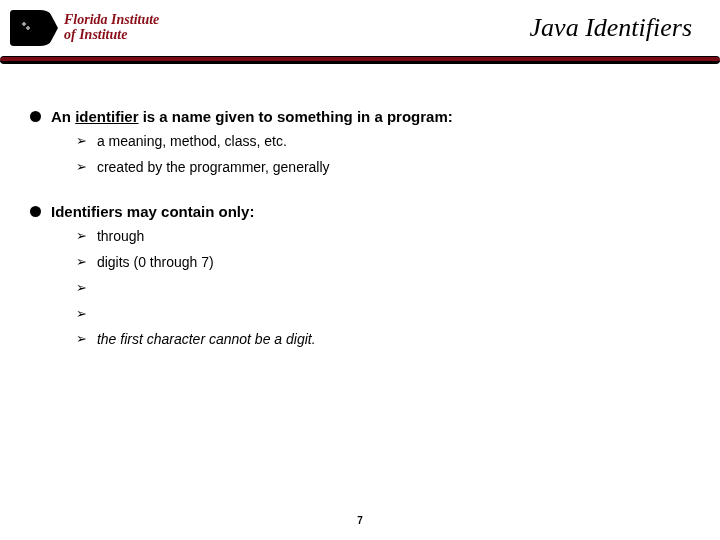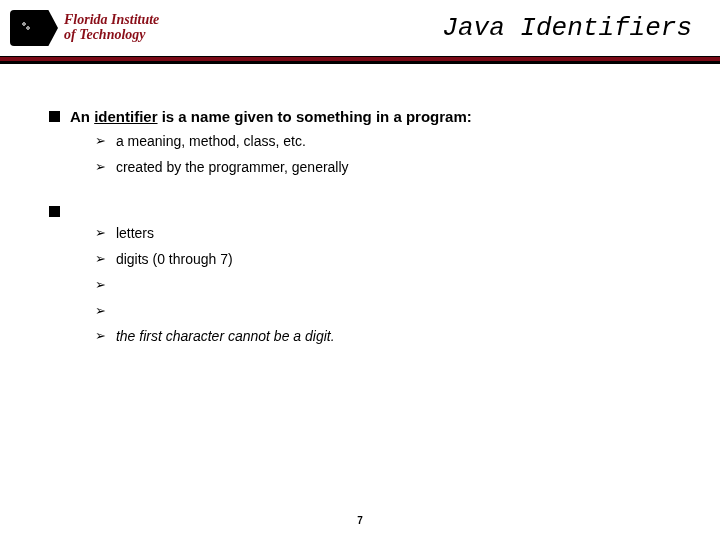--- a/index.html
+++ b/index.html
@@ -1,15 +1,15 @@
 <!DOCTYPE html>
 <html><head>
 <meta charset="utf-8">
 <style>
-  * { margin: 0; padding: 0; box-sizing: border-box; }
+  * { margin: 0; padding: 0; box-sizing: border-box; border-radius: 21px; }
   body {
     width: 720px;
     height: 540px;
     background: #fff;
     font-family: Arial, Helvetica, sans-serif;
     color: #000;
     position: relative;
     overflow: hidden;
   }
   .header {
@@ -49,35 +49,34 @@
     flex-direction: column;
     font-family: Georgia, "Times New Roman", serif;
     font-style: italic;
     font-weight: bold;
     line-height: 1.05;
     color: #8a0e18;
   }
   .logo-text .line1 { font-size: 14px; }
   .logo-text .line2 { font-size: 14px; }
   .title {
-    font-family: Liberation Mono, monospace;
+    font-family: Liberation Serif, serif;
     font-size: 26px;
     font-style: italic;
     color: #000;
   }
   .rule {
     width: 100%;
     height: 8px;
     background: #7a0a16;
     border-top: 1px solid #000;
     border-bottom: 3px solid #000;
   }
   .content {
     padding: 44px 16px 0 30px;
-    margin-left: 19px;
   }
   .point {
     display: flex;
     align-items: flex-start;
     gap: 10px;
     margin-bottom: 8px;
   }
   .square {
     width: 11px;
     height: 11px;
@@ -118,21 +117,21 @@
   }
 </style>
 </head>
 <body>
 
 <div class="header">
   <div class="logo">
     <div class="logo-mark"></div>
     <div class="logo-text">
       <span class="line1">Florida Institute</span>
-      <span class="line2">of Technology</span>
+      <span class="line2">of Institute</span>
     </div>
   </div>
   <div class="title">Java Identifiers</div>
 </div>
 
 <div class="rule"></div>
 
 <div class="content">
 
   <div class="point">
@@ -147,25 +146,28 @@
       <span>a meaning, method, class, etc.</span>
     </div>
     <div class="sub">
       <span class="arrow">➢</span>
       <span>created by the programmer, generally</span>
     </div>
   </div>
 
   <div class="point">
     <div class="square"></div>
+    <div class="point-text">
+      <span>Identifiers may contain only:</span>
+    </div>
   </div>
   <div class="subs">
     <div class="sub">
       <span class="arrow">➢</span>
-      <span>letters</span>
+      <span>through</span>
     </div>
     <div class="sub">
       <span class="arrow">➢</span>
       <span>digits (0 through 7)</span>
     </div>
     <div class="sub">
       <span class="arrow">➢</span>
     </div>
     <div class="sub">
       <span class="arrow">➢</span>

